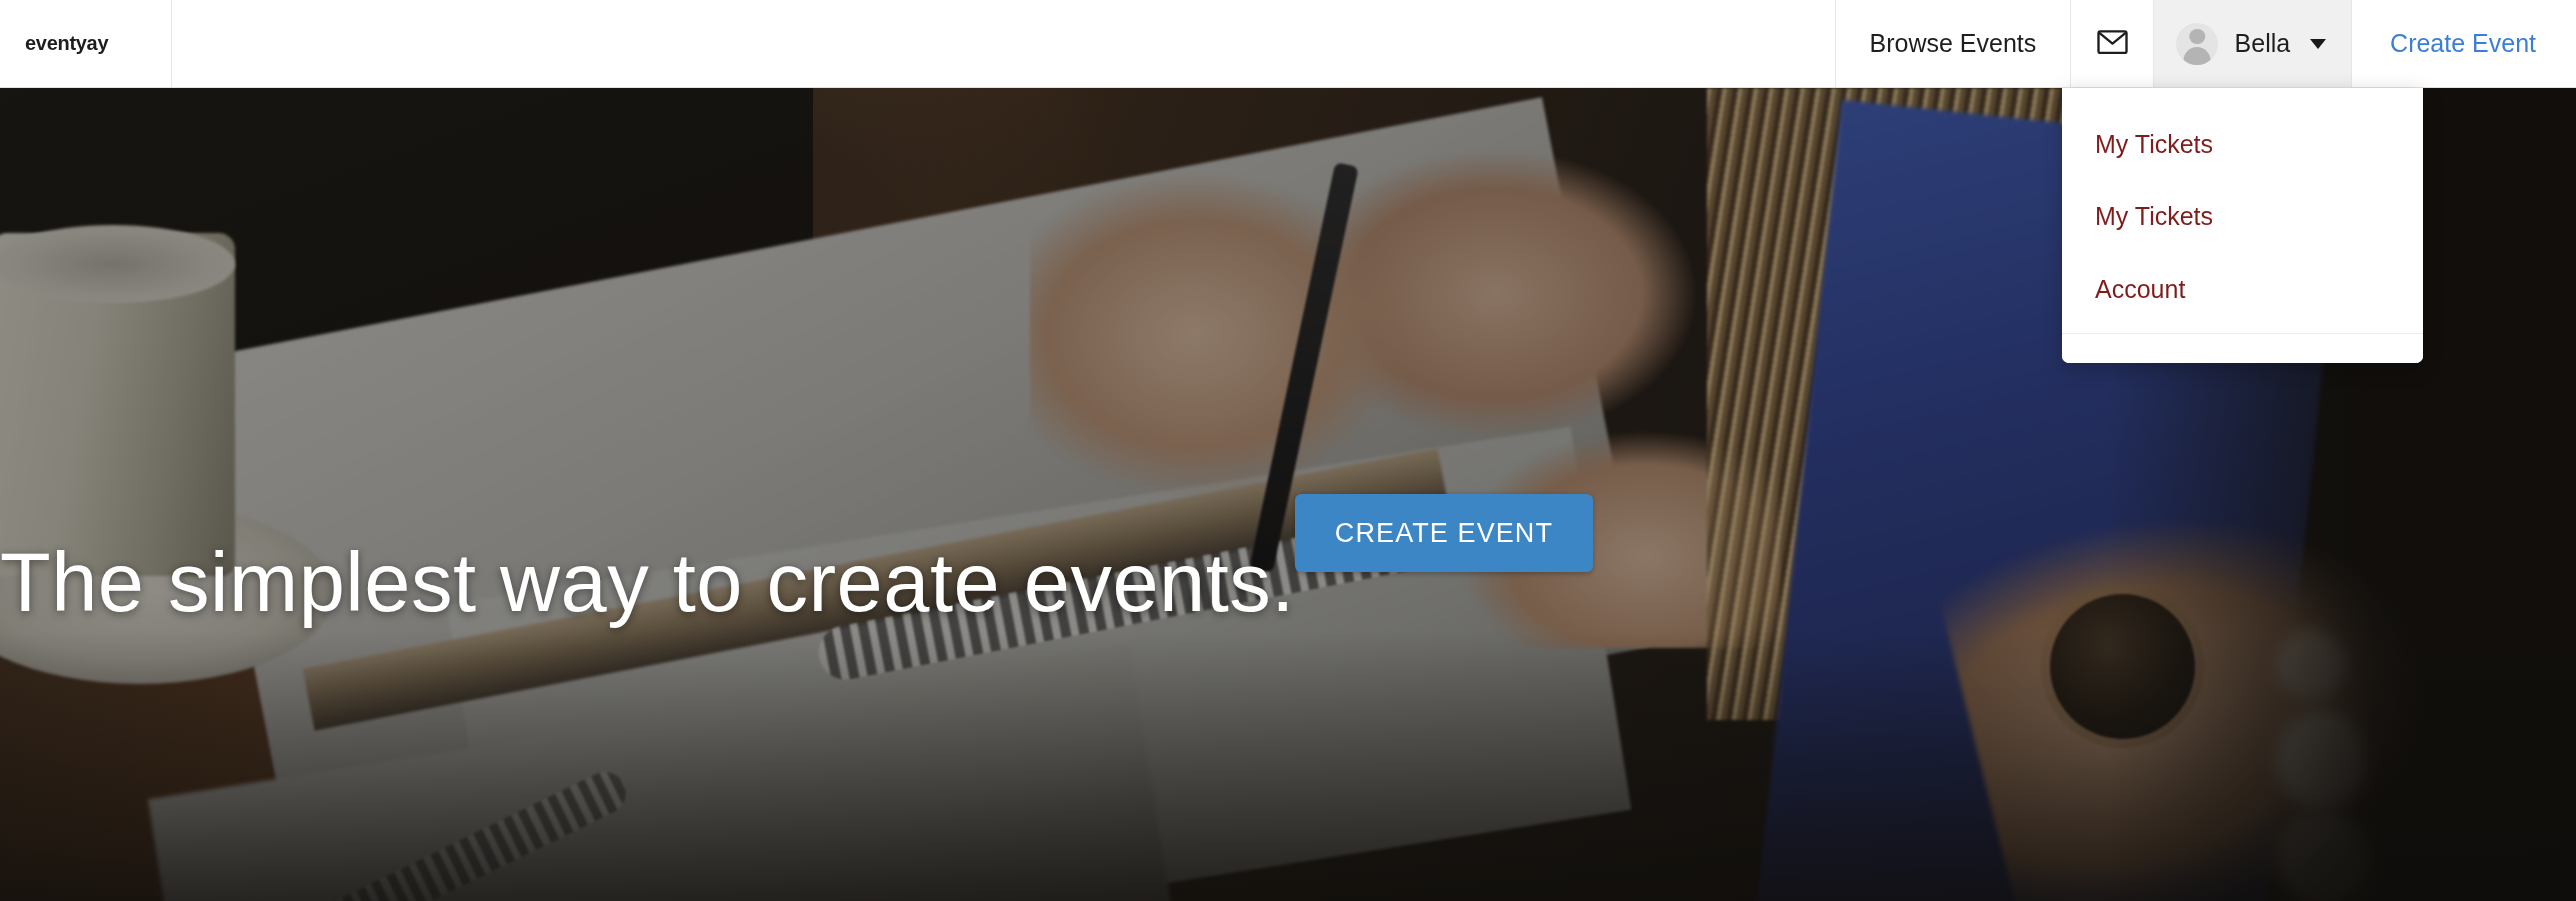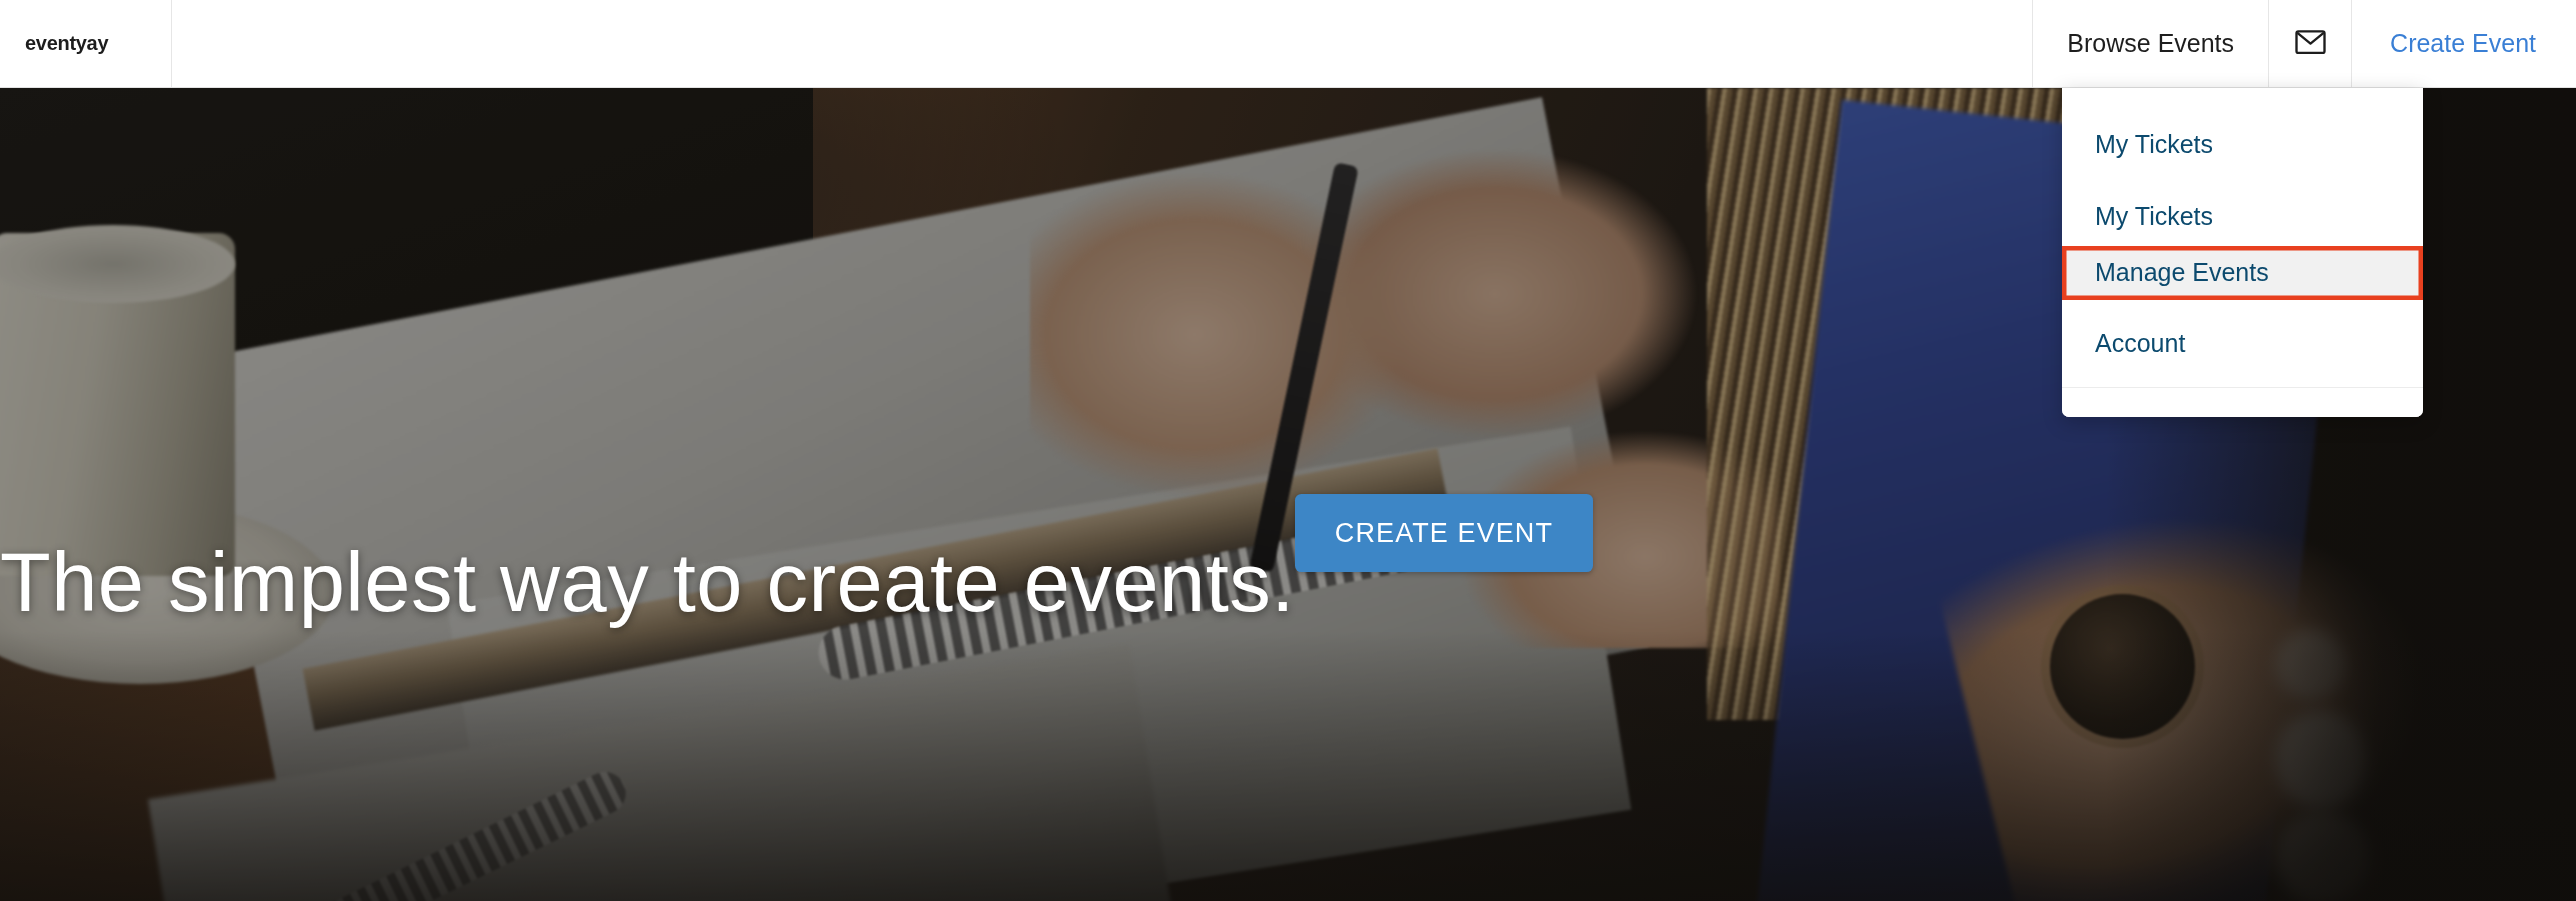--- a/index.html
+++ b/index.html
@@ -259,21 +259,21 @@
     box-shadow:0 5.4px 20px rgba(0,0,0,0.22);
     z-index:60;
     padding:0;
     overflow:hidden;
   }
   .menu-item {
     height:58px;
     display:flex; align-items:center;
     padding:0 33px;
     font-size:25px;
-    color:#0c4a6e;
+    color:#7f1d1d;
     cursor:pointer;
     background:#ffffff;
   }
   .menu-item.highlighted {
     background:#f1f1f1;
     height:54px;
     box-shadow:inset 0 0 0 4.5px #e8401f;
   }
   .menu-divider { height:0.9px; background:#ececec; }
   .menu-pad { height:27px; background:#ffffff; }
@@ -304,20 +304,28 @@
 
     <div class="nav-cell nav-mail">
       <span>
         <svg width="31" height="24.4" viewBox="0 0 34 27">
           <rect x="1.5" y="1.5" width="31" height="24" rx="2" fill="none" stroke="#1d1d1d" stroke-width="2.6"></rect>
           <path d="M2.5 3.2 L17 15 L31.5 3.2" fill="none" stroke="#1d1d1d" stroke-width="2.6" stroke-linejoin="round"></path>
         </svg>
       </span>
     </div>
 
+    <div class="nav-cell nav-user">
+      <span class="avatar">
+        <span class="head"></span>
+        <span class="body"></span>
+      </span>
+      <span class="user-name">Bella</span>
+      <span class="caret"></span>
+    </div>
 
     <div class="nav-cell nav-create">
       <span class="lbl">Create Event</span>
     </div>
   </div>
 
   <div class="hero">
     <div class="hero-photo">
       <div class="ph bg-wood"></div>
       <div class="ph bg-window"></div>
@@ -357,23 +365,20 @@
     <div class="menu-item">
       <span>My Tickets</span>
     </div>
 
     <div class="menu-pad-sm"></div>
 
     <div class="menu-item">
       <span>My Tickets</span>
     </div>
 
-    <div class="menu-item highlighted">
-      <span>Manage Events</span>
-    </div>
 
     <div class="menu-divider"></div>
     <div class="menu-pad-sm"></div>
 
     <div class="menu-item">
       <span>Account</span>
     </div>
 
     <div class="menu-pad-sm"></div>
     <div class="menu-divider"></div>

